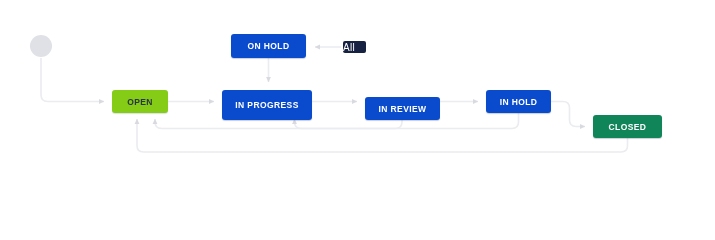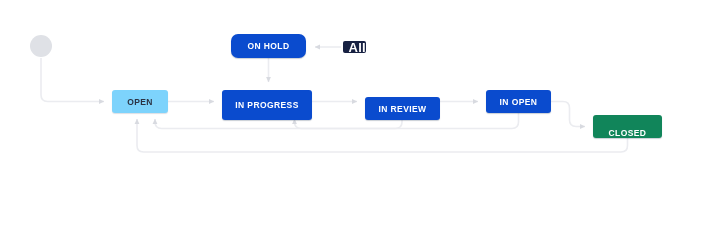--- a/index.html
+++ b/index.html
@@ -41,35 +41,35 @@
     background: #0a4bce;
     color: #ffffff;
     box-shadow: 0 1px 1px rgba(9,30,66,0.22);
   }
   .node-green {
     background: #11855a;
     color: #ffffff;
     box-shadow: 0 1px 1px rgba(9,30,66,0.22);
   }
   .node-gray {
-    background: #7dd3fc;
+    background: #84cc16;
     color: #2b3344;
     box-shadow: 0 1px 1px rgba(9,30,66,0.14);
   }
   .badge-dark {
     position: absolute;
     box-sizing: border-box;
     display: flex;
     align-items: center;
-    justify-content: flex-end;
+    justify-content: flex-start;
     background: #172142;
     color: #ffffff;
     border-radius: 2px;
-    font-size: 13px;
-    font-weight: bold;
+    font-size: 10px;
+    font-weight: normal;
     letter-spacing: 0.3px;
     white-space: nowrap;
     z-index: 3;
   }
   .start-circle {
     position: absolute;
     border-radius: 50%;
     background: #dfe1e6;
     z-index: 3;
   }
@@ -119,37 +119,37 @@
 
     </g>
   </svg>
 
   <div class="start-circle" style="left:30px; top:35px; width:22px; height:22px;"></div>
 
   <div class="node node-gray" style="left:112px; top:90px; width:56px; height:23px;">
     <span>OPEN</span>
   </div>
 
-  <div class="node node-blue" style="left:231px; top:34px; width:75px; height:24px;border-radius:7px;">
+  <div class="node node-blue" style="left:231px; top:34px; width:75px; height:24px;">
     <span>ON HOLD</span>
   </div>
 
   <div class="node node-blue" style="left:222px; top:90px; width:90px; height:30px;">
     <span>IN PROGRESS</span>
   </div>
 
   <div class="node node-blue" style="left:365px; top:90px; width:75px; height:23px;margin-top:7px;">
     <span>IN REVIEW</span>
   </div>
 
   <div class="node node-blue" style="left:486px; top:90px; width:65px; height:23px;">
-    <span>IN OPEN</span>
+    <span>IN HOLD</span>
   </div>
 
-  <div class="node node-green" style="left:593px; top:115px; width:69px; height:23px;align-items:flex-end;">
+  <div class="node node-green" style="left:593px; top:115px; width:69px; height:23px;">
     <span>CLOSED</span>
   </div>
 
   <div class="badge-dark" style="left:343px; top:41px; width:23px; height:12px;">
     <span>All</span>
   </div>
 
 </div>
 
 </body></html>

